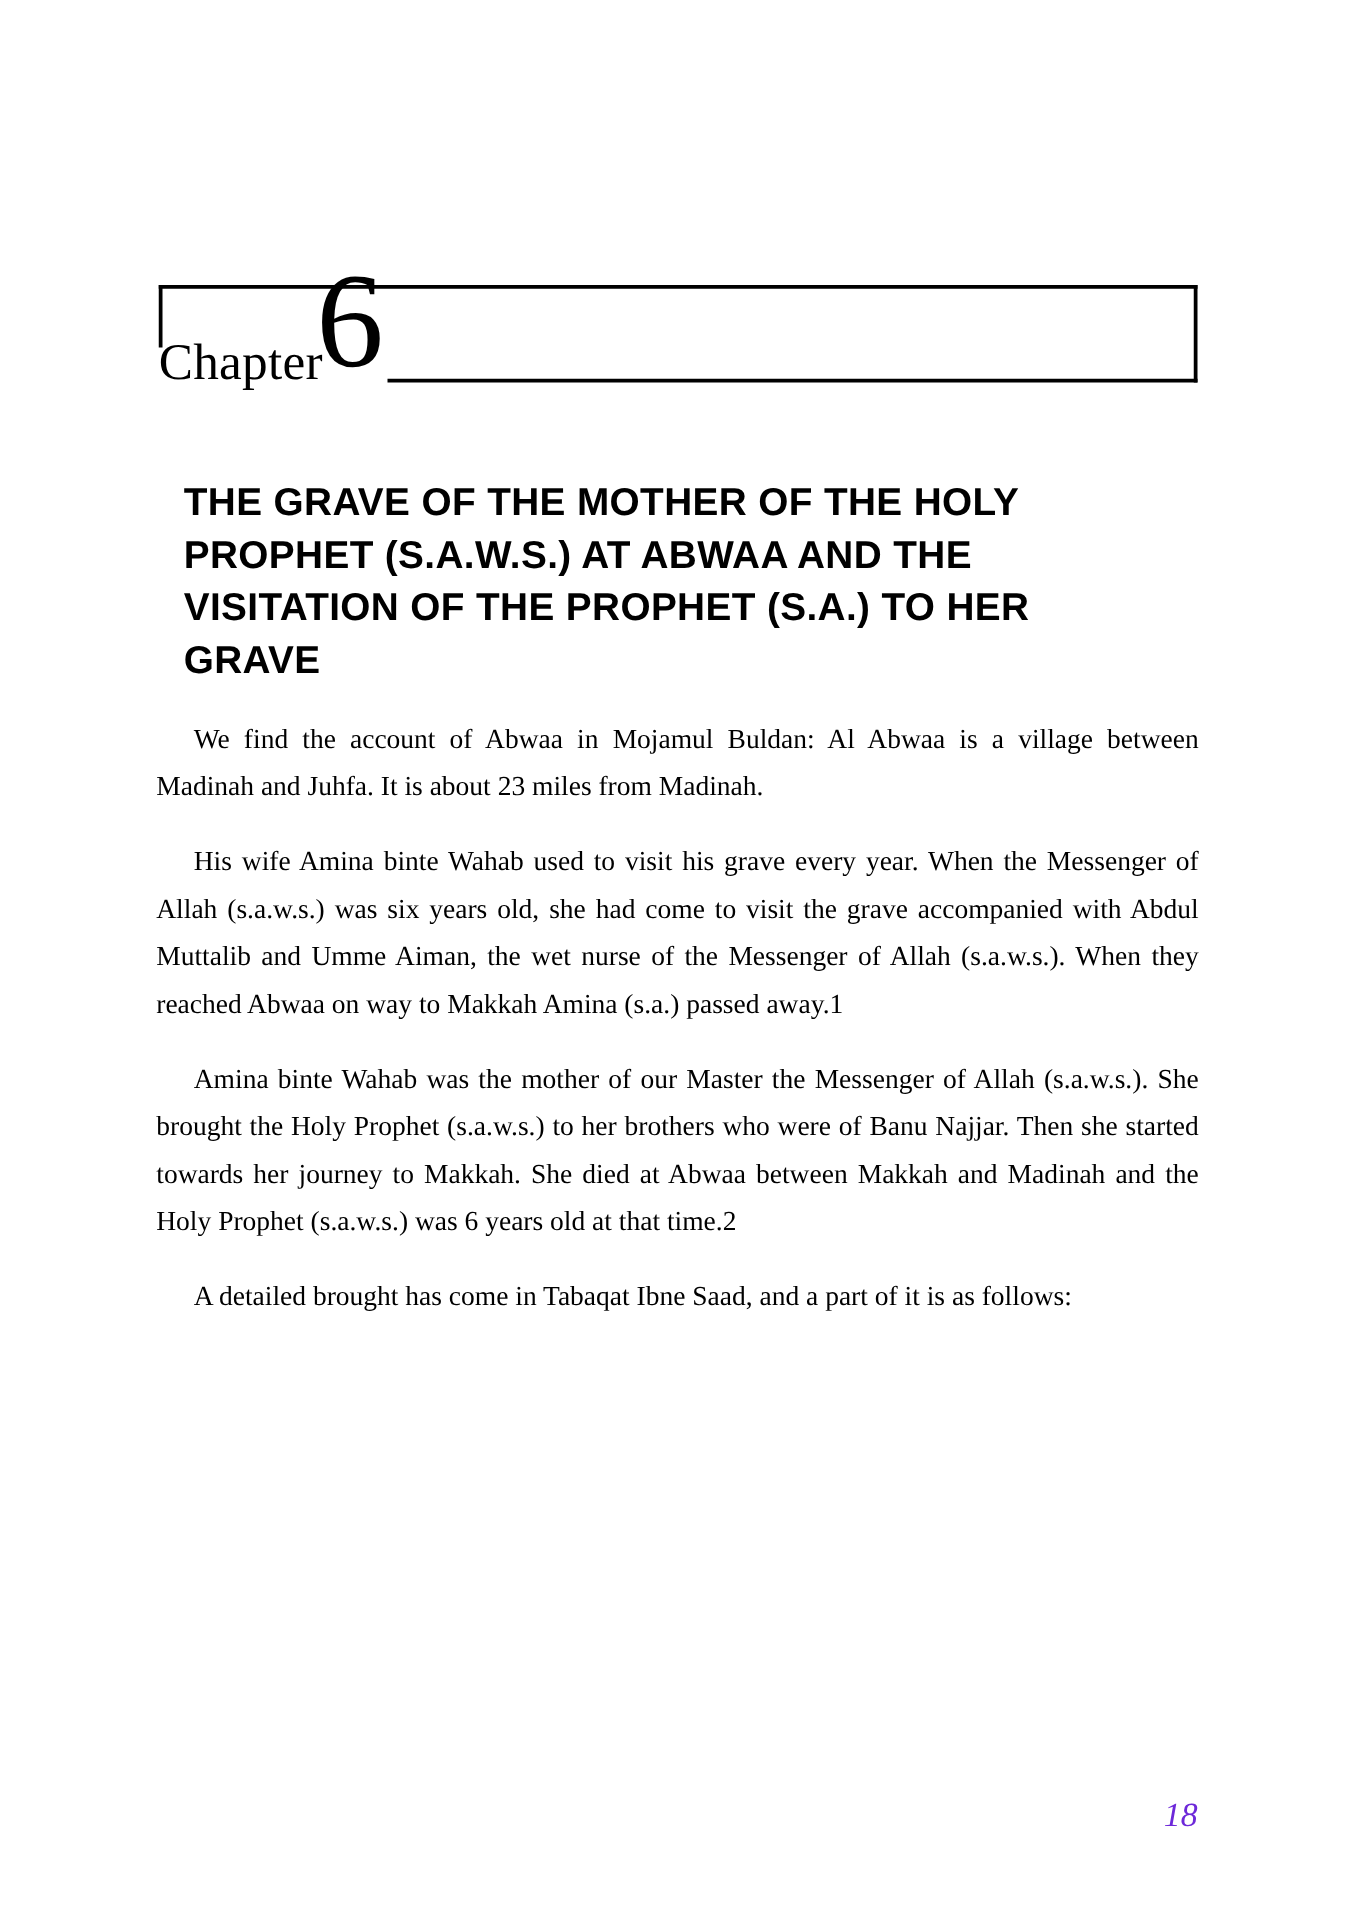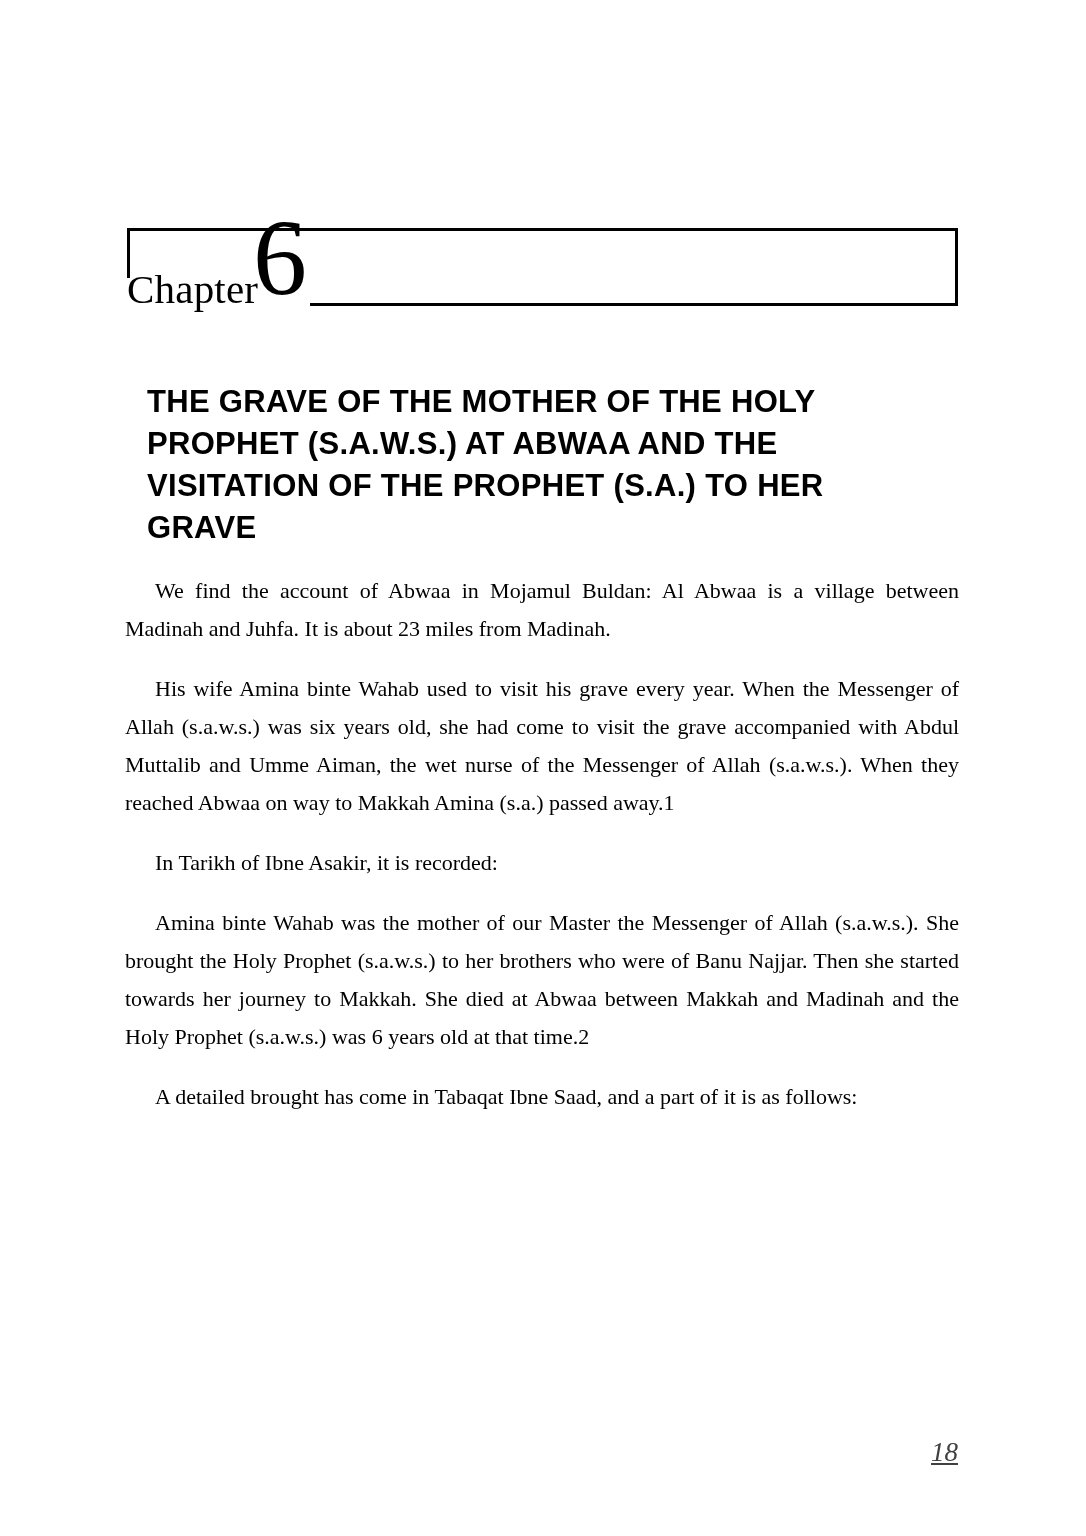--- a/index.html
+++ b/index.html
@@ -132,22 +132,21 @@
 
   
   .page-number {
     position: absolute;
     right: 128px;
     top: 1437px;
     font-family: "Liberation Serif", "DejaVu Serif", serif;
     font-style: italic;
     font-size: 27px;
     line-height: 30px;
-    color: #404040;
-    text-decoration: underline;
+    color: #6d28d9;
   }
 </style>
 </head>
 <body>
 
 <div class="page">
 
   <div class="chapter-header">
     <div class="frame-top"></div>
     <div class="frame-left"></div>
@@ -155,20 +154,19 @@
     <div class="frame-bottom"></div>
     <div class="chapter-word">Chapter</div>
     <div class="chapter-number">6</div>
   </div>
 
   <h1 class="chapter-title">THE GRAVE OF THE MOTHER OF THE HOLY PROPHET (S.A.W.S.) AT ABWAA AND THE VISITATION OF THE PROPHET (S.A.) TO HER GRAVE</h1>
 
   <div class="body-text">
     <p>We find the account of Abwaa in Mojamul Buldan: Al Abwaa is a village between Madinah and Juhfa. It is about 23 miles from Madinah.</p>
     <p>His wife Amina binte Wahab used to visit his grave every year. When the Messenger of Allah (s.a.w.s.) was six years old, she had come to visit the grave accompanied with Abdul Muttalib and Umme Aiman, the wet nurse of the Messenger of Allah (s.a.w.s.). When they reached Abwaa on way to Makkah Amina (s.a.) passed away.1</p>
-    <p class="no-justify">In Tarikh of Ibne Asakir, it is recorded:</p>
     <p>Amina binte Wahab was the mother of our Master the Messenger of Allah (s.a.w.s.). She brought the Holy Prophet (s.a.w.s.) to her brothers who were of Banu Najjar. Then she started towards her journey to Makkah. She died at Abwaa between Makkah and Madinah and the Holy Prophet (s.a.w.s.) was 6 years old at that time.2</p>
     <p>A detailed brought has come in Tabaqat Ibne Saad, and a part of it is as follows:</p>
   </div>
 
   <div class="page-number">18</div>
 
 </div>
 
 </body></html>

